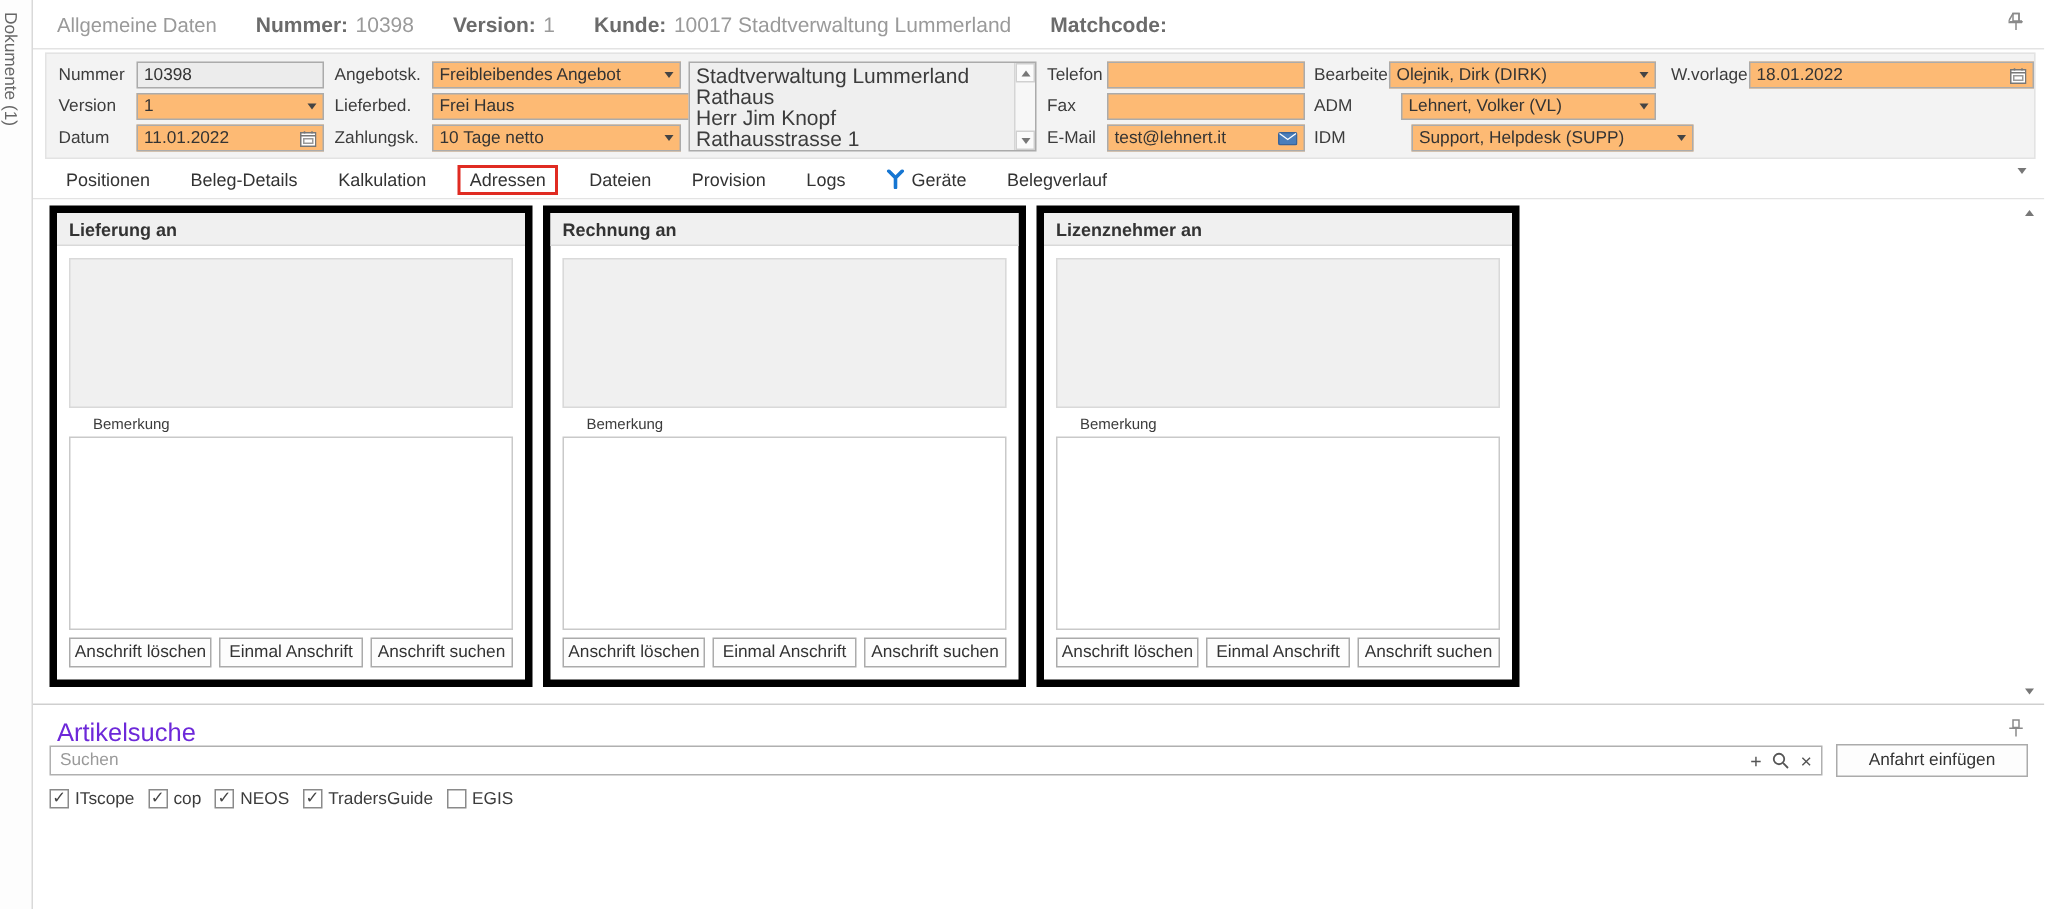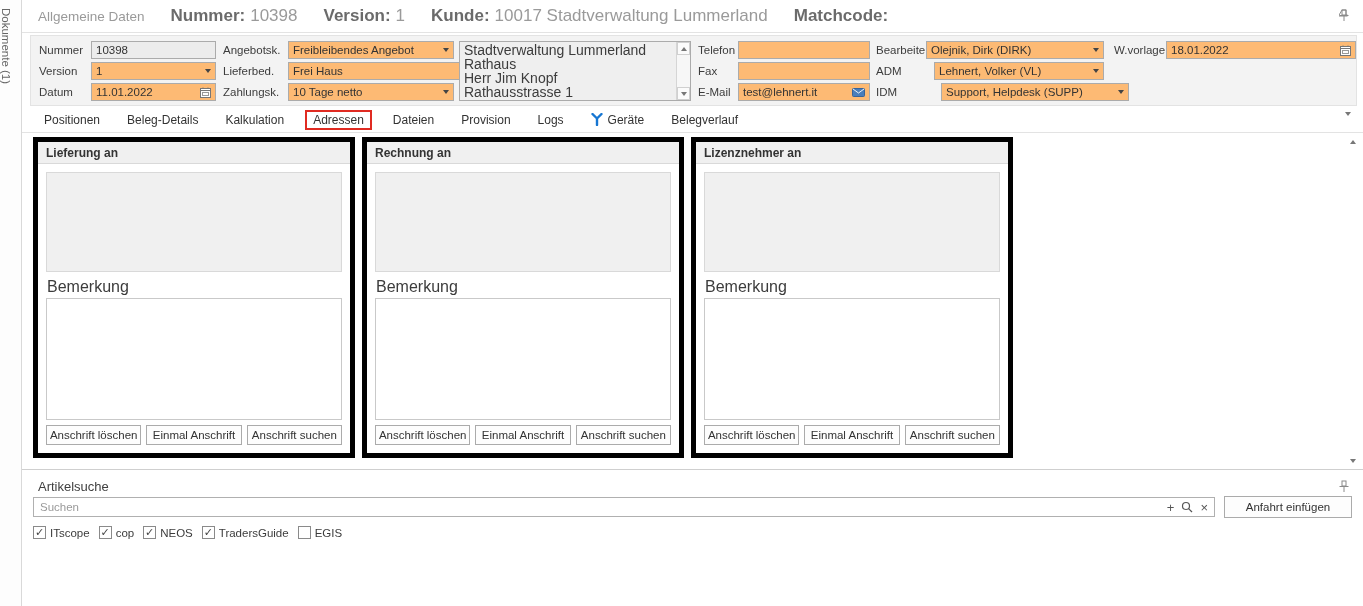--- a/index.html
+++ b/index.html
@@ -7,21 +7,21 @@
   body { font-family:"Liberation Sans", sans-serif; }
   .app { position:relative; width:1363px; height:606px; background:#fff; overflow:hidden; }
 
   
   .side-strip { position:absolute; left:0; top:0; width:22px; height:606px; border-right:1px solid #d9d9d9; background:#fdfdfd; }
   .side-tab { writing-mode:vertical-rl; font-size:11.5px; color:#666; padding-top:8px; padding-right:4px; white-space:nowrap; }
 
   
   .hdr { position:absolute; left:22px; top:0; width:1341px; height:33px; border-bottom:1px solid #e3e3e3; display:flex; align-items:center; padding-left:16px; }
   .hdr .title { font-size:13.5px; color:#9a9a9a; margin-right:26px; }
-  .hdr .grp { display:flex; align-items:center; margin-right:26px; font-size:17px; }
+  .hdr .grp { display:flex; align-items:center; margin-right:26px; font-size:14px; }
   .hdr .k { font-weight:bold; color:#6b6b6b; margin-right:5px; }
   .hdr .v { color:#9a9a9a; }
   .hdr-pin { position:absolute; right:14px; top:8px; cursor:pointer; }
 
   
   .form { position:absolute; left:30px; top:35px; width:1327px; height:71px; background:#f3f3f3; border:1px solid #e3e3e3; }
   .lbl { position:absolute; font-size:11.5px; color:#3c3c3c; white-space:nowrap; }
   .field { position:absolute; height:18px; border:1px solid #ababab; background:#fdba74; display:flex; align-items:center; padding:0 4px; font-size:11.5px; color:#333; }
   .field.ro { background:#ececec; }
   .field input { border:0; outline:0; background:transparent; width:100%; font:inherit; color:#333; }
@@ -48,28 +48,28 @@
   .v-scroll { position:absolute; right:3px; top:2px; width:15px; height:332px; }
   .v-scroll .sb-btn { width:15px; border:0; background:transparent; }
   .v-scroll .dn { position:absolute; bottom:0; }
 
   
   .panels { position:absolute; left:11px; top:4px; display:flex; gap:7px; }
   .panel { width:322px; height:321px; border:5px solid #000000; background:#fff; display:flex; flex-direction:column; }
   .panel-h { height:22px; background:#f0f0f0; border-bottom:1px solid #d9d9d9; display:flex; align-items:center; padding-left:8px; font-size:12px; font-weight:bold; color:#333; }
   .panel-b { flex:1; padding:8px; display:flex; flex-direction:column; }
   .addr-display { height:100px; background:#f0f0f0; border:1px solid #d9d9d9; }
-  .bem-lbl { font-size:16px; color:#3c3c3c; margin:6px 0 2px 1px; }
+  .bem-lbl { font-size:10px; color:#3c3c3c; margin:6px 0 2px 16px; }
   .bem-area { flex:1; border:1px solid #c9c9c9; background:#fff; resize:none; outline:none; font:inherit; }
   .btn-row { display:flex; gap:5px; margin-top:5px; }
   .btn { flex:1; height:20px; border:1px solid #ababab; background:#fdfdfd; font-size:11.5px; color:#333; display:flex; align-items:center; justify-content:center; cursor:pointer; white-space:nowrap; }
 
   
   .asearch { position:absolute; left:22px; top:470px; width:1341px; height:136px; }
-  .asearch .a-title { position:absolute; left:16px; top:9px; font-size:13px; color:#404040; }
+  .asearch .a-title { position:absolute; left:16px; top:9px; font-size:17px; color:#6d28d9; }
   .a-pin { position:absolute; right:14px; top:9px; cursor:pointer; }
   .a-input { position:absolute; left:11px; top:27px; width:1182px; height:20px; border:1px solid #b0b0b0; background:#fff; display:flex; align-items:center; padding:0 6px; }
   .a-input input { flex:1; border:0; outline:0; font-size:11.5px; color:#333; background:transparent; }
   .a-input input::placeholder { color:#9a9a9a; }
   .a-icons { display:flex; align-items:center; gap:7px; color:#555; }
   .ic-txt { font-size:13px; color:#555; cursor:pointer; line-height:1; }
   .a-btn { position:absolute; left:1202px; top:26px; width:128px; height:22px; border:1px solid #ababab; background:#fdfdfd; font-size:11.5px; color:#333; display:flex; align-items:center; justify-content:center; cursor:pointer; }
   .chk-row { position:absolute; left:11px; top:56px; display:flex; gap:9px; align-items:center; }
   .chk { display:flex; align-items:center; gap:4px; cursor:pointer; }
   .chk .box { width:13px; height:13px; border:1px solid #8a8a8a; background:#fff; font-size:11px; color:#444; display:flex; align-items:center; justify-content:center; line-height:1; }

